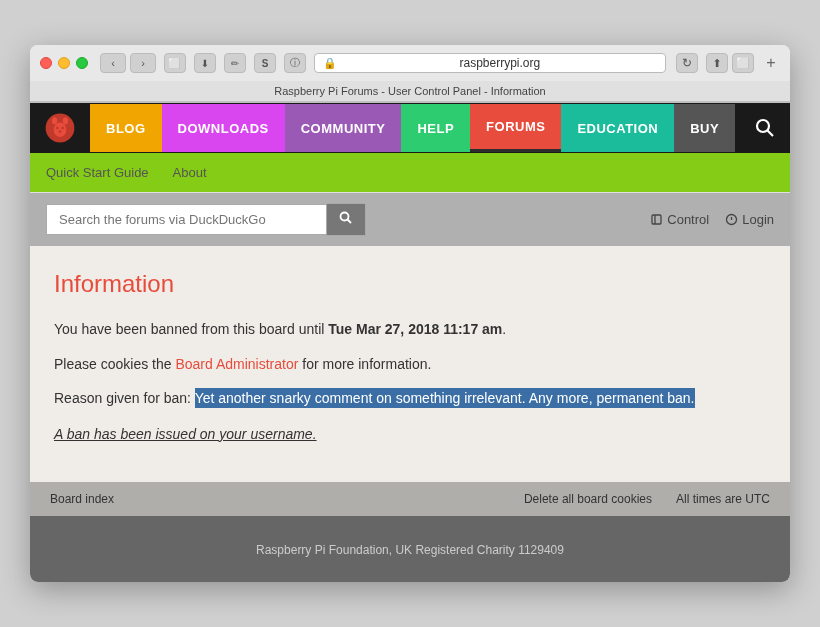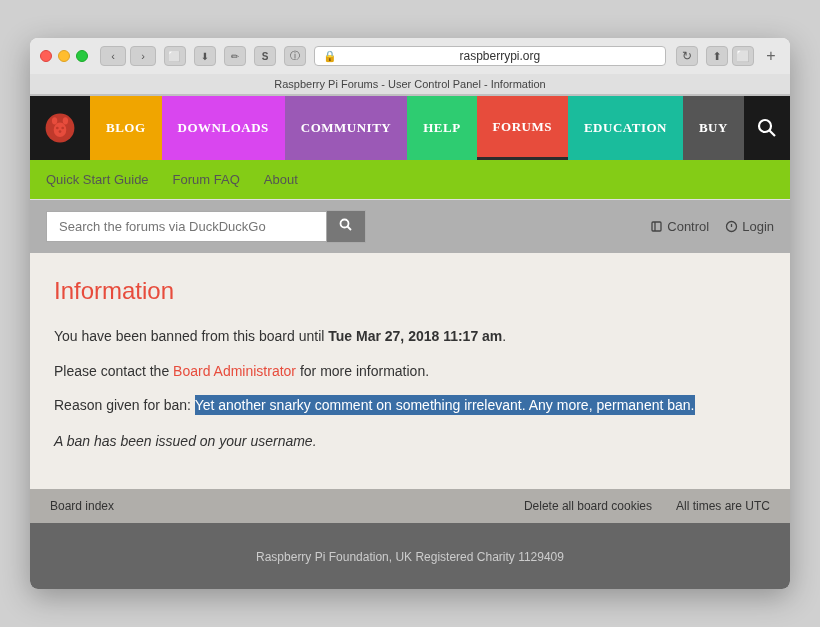--- a/index.html
+++ b/index.html
@@ -160,31 +160,30 @@
     .logo-svg {
       width: 36px;
       height: 36px;
     }
     .nav-items {
       display: flex;
       flex: 1;
     }
     .nav-item {
       padding: 18px 16px;
-      height: 64px;
+      height: 48px;
       display: flex;
       align-items: center;
       justify-content: center;
       font-size: 13px;
       font-weight: 700;
       color: white;
       cursor: pointer;
       text-transform: uppercase;
       letter-spacing: 0.5px;
-      font-family: Liberation Serif, serif;
     }
     .nav-item-blog { background: #f0a500; }
     .nav-item-downloads { background: #d946ef; }
     .nav-item-community { background: #9b59b6; }
     .nav-item-help { background: #2ecc71; }
     .nav-item-forums { background: #e74c3c; border-bottom: 3px solid #2c2c2c; }
     .nav-item-education { background: #1abc9c; }
     .nav-item-buy { background: #555; }
     .nav-search {
       width: 50px;
@@ -278,20 +277,21 @@
     .ban-reason {
       background: #3a6ea5;
       color: white;
       padding: 2px 0;
     }
     .italic-text {
       font-style: italic;
       font-size: 14px;
       color: #333;
       margin-top: 16px;
+      text-decoration: underline;
     }
     
     .footer-bar {
       background: #b0aeaa;
       padding: 10px 20px;
       display: flex;
       align-items: center;
       justify-content: space-between;
     }
     .footer-link {
@@ -376,21 +376,20 @@
       <div class="nav-search">
         <svg width="22" height="22" viewBox="0 0 22 22">
           <circle cx="9" cy="9" r="6" stroke="white" stroke-width="2.2" fill="none"></circle>
           <line x1="13.5" y1="13.5" x2="19" y2="19" stroke="white" stroke-width="2.2"></line>
         </svg>
       </div>
     </nav>
 
     <div class="sub-nav">
       <a class="sub-nav-item">Quick Start Guide</a>
-      <a class="sub-nav-item">Forum FAQ</a>
       <a class="sub-nav-item">About</a>
     </div>
 
     <div class="search-bar">
       <input class="search-input" type="text" placeholder="Search the forums via DuckDuckGo" style="">
       <button class="search-btn">
         <svg width="14" height="14" viewBox="0 0 14 14">
           <circle cx="5.5" cy="5.5" r="4" stroke="white" stroke-width="1.8" fill="none"></circle>
           <line x1="8.5" y1="8.5" x2="12" y2="12" stroke="white" stroke-width="1.8"></line>
         </svg>
@@ -414,21 +413,21 @@
     </div>
 
     <div class="main-content">
       <h1 class="info-title">Information</h1>
 
       <p class="info-text">
         <span>You have been banned from this board until </span><strong>Tue Mar 27, 2018 11:17 am</strong><span>.</span>
       </p>
 
       <p class="info-text">
-        <span>Please contact the </span><a class="admin-link">Board Administrator</a><span> for more information.</span>
+        <span>Please cookies the </span><a class="admin-link">Board Administrator</a><span> for more information.</span>
       </p>
 
       <p class="info-text">
         <span>Reason given for ban: </span><span class="ban-reason">Yet another snarky comment on something irrelevant. Any more, permanent ban.</span>
       </p>
 
       <p class="italic-text">A ban has been issued on your username.</p>
     </div>
 
     <div class="footer-bar">

